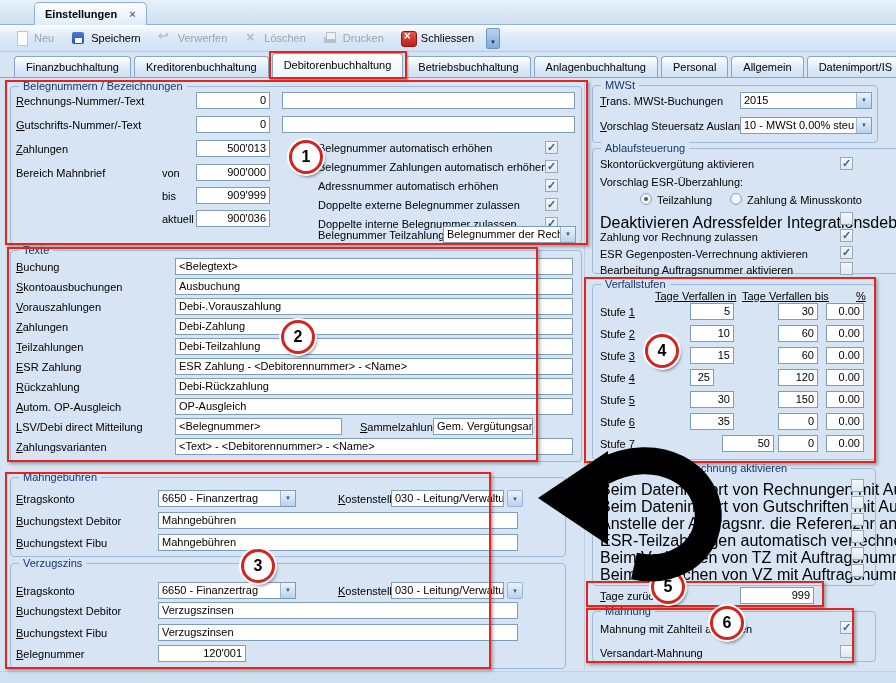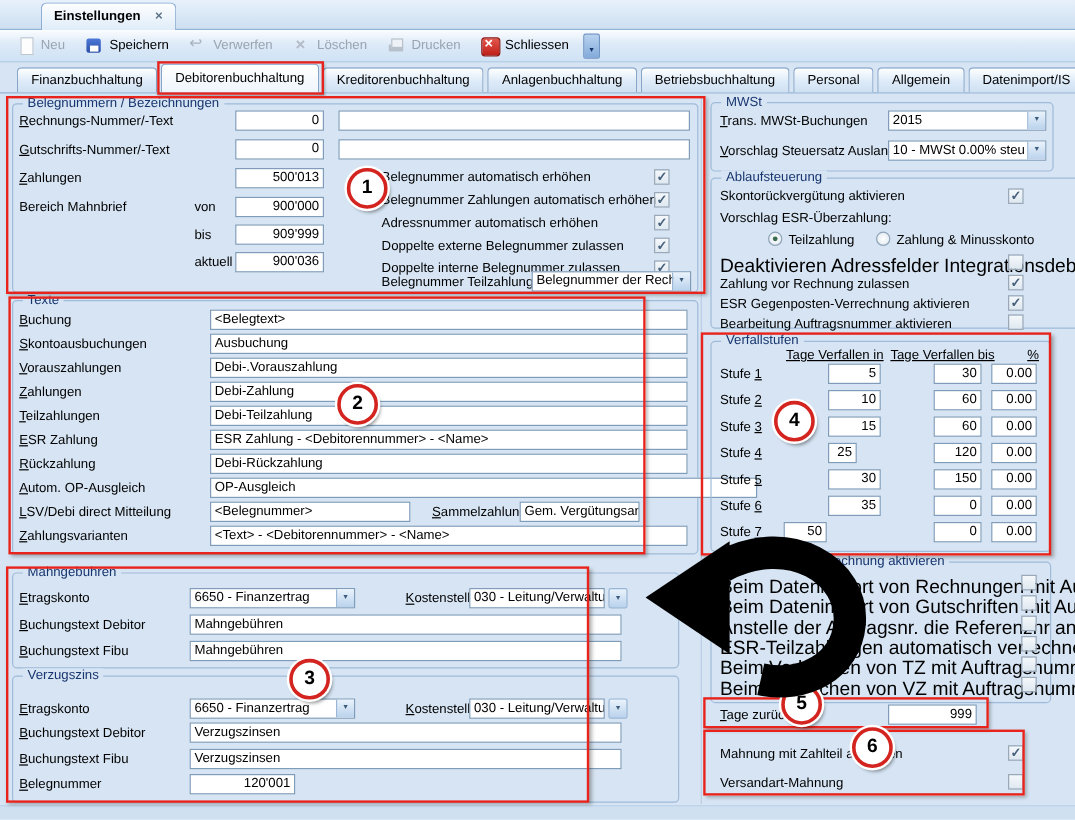--- a/index.html
+++ b/index.html
@@ -121,24 +121,24 @@
       </span>
     <span class="tb-item">
       <span class="ic ic-close"></span>
       <span>Schliessen</span>
       </span>
     <span class="tb-ovf"></span>
   </div>
 
   <div class="tabbar">
     <span class="tab">Finanzbuchhaltung</span>
+    <span class="tab">Kreditorenbuchhaltung</span>
     <span class="tab active">Debitorenbuchhaltung</span>
-    <span class="tab">Kreditorenbuchhaltung</span>
+    <span class="tab">Betriebsbuchhaltung</span>
     <span class="tab">Anlagenbuchhaltung</span>
-    <span class="tab">Betriebsbuchhaltung</span>
     <span class="tab">Personal</span>
     <span class="tab">Allgemein</span>
     <span class="tab">Datenimport/IS</span>
 
   </div>
 
   <div class="content"></div>
   <div class="colsep"></div>
 
   <div class="grp" style="left:10px;top:86px;width:572px;height:158px">
@@ -187,21 +187,21 @@
   <div class="fld" style="left:175px;top:298px;width:398px">Debi-.Vorauszahlung</div>
   <span class="lbl mn" style="left:16px;top:321px"><u>Z</u>ahlungen</span>
   <div class="fld" style="left:175px;top:318px;width:398px">Debi-Zahlung</div>
   <span class="lbl mn" style="left:16px;top:341px"><u>T</u>eilzahlungen</span>
   <div class="fld" style="left:175px;top:338px;width:398px">Debi-Teilzahlung</div>
   <span class="lbl mn" style="left:16px;top:361px"><u>E</u>SR Zahlung</span>
   <div class="fld" style="left:175px;top:358px;width:398px">ESR Zahlung - &lt;Debitorennummer&gt; - &lt;Name&gt;</div>
   <span class="lbl mn" style="left:16px;top:381px"><u>R</u>ückzahlung</span>
   <div class="fld" style="left:175px;top:378px;width:398px">Debi-Rückzahlung</div>
   <span class="lbl mn" style="left:16px;top:401px"><u>A</u>utom. OP-Ausgleich</span>
-  <div class="fld" style="left:175px;top:398px;width:456px">OP-Ausgleich</div>
+  <div class="fld" style="left:175px;top:398px;width:398px">OP-Ausgleich</div>
   <span class="lbl mn" style="left:16px;top:421px"><u>L</u>SV/Debi direct Mitteilung</span>
   <div class="fld" style="left:175px;top:418px;width:167px">&lt;Belegnummer&gt;</div>
   <span class="lbl mn" style="left:360px;top:421px"><u>S</u>ammelzahlung</span>
   <div class="fld" style="left:433px;top:418px;width:100px">Gem. Vergütungsanz.</div>
   <span class="lbl mn" style="left:16px;top:441px"><u>Z</u>ahlungsvarianten</span>
   <div class="fld" style="left:175px;top:438px;width:398px">&lt;Text&gt; - &lt;Debitorennummer&gt; - &lt;Name&gt;</div>
 
   <div class="grp" style="left:10px;top:477px;width:556px;height:80px">
     <span class="gt">Mahngebühren</span>
   </div>
@@ -290,21 +290,21 @@
   <div class="fld num" style="left:826px;top:369px;width:38px">0.00</div>
   <span class="lbl" style="left:600px;top:394px"><span>Stufe</span> <u>5</u></span>
   <div class="fld num" style="left:690px;top:391px;width:44px">30</div>
   <div class="fld num" style="left:778px;top:391px;width:40px">150</div>
   <div class="fld num" style="left:826px;top:391px;width:38px">0.00</div>
   <span class="lbl" style="left:600px;top:416px"><span>Stufe</span> <u>6</u></span>
   <div class="fld num" style="left:690px;top:413px;width:44px">35</div>
   <div class="fld num" style="left:778px;top:413px;width:40px">0</div>
   <div class="fld num" style="left:826px;top:413px;width:38px">0.00</div>
   <span class="lbl" style="left:600px;top:438px"><span>Stufe</span> <u>7</u></span>
-  <div class="fld num" style="left:653px;top:435px;width:36px">50</div>
+  <div class="fld num" style="left:722px;top:435px;width:52px">50</div>
   <div class="fld num" style="left:778px;top:435px;width:40px">0</div>
   <div class="fld num" style="left:826px;top:435px;width:38px">0.00</div>
 
   <div class="grp" style="left:592px;top:468px;width:284px;height:118px">
     <span class="gt">Automatische Verrechnung aktivieren</span>
   </div>
   <span class="lbl small" style="left:600px;top:481px">Beim Datenimport von Rechnungen mit Auftragsnummer</span>
   <span class="cb" style="left:851px;top:479px"></span>
   <span class="lbl small" style="left:600px;top:498px">Beim Datenimport von Gutschriften mit Auftragsnummer</span>
   <span class="cb" style="left:851px;top:496px"></span>
@@ -313,20 +313,23 @@
   <span class="lbl small" style="left:600px;top:532px">ESR-Teilzahlungen automatisch verrechnen</span>
   <span class="cb" style="left:851px;top:530px"></span>
   <span class="lbl small" style="left:600px;top:549px">Beim Verbuchen von TZ mit Auftragsnummer</span>
   <span class="cb" style="left:851px;top:547px"></span>
   <span class="lbl small" style="left:600px;top:566px">Beim Verbuchen von VZ mit Auftragsnummer</span>
   <span class="cb" style="left:851px;top:564px"></span>
 
   <span class="lbl mn" style="left:600px;top:590px"><u>T</u>age zurück</span>
   <div class="fld num" style="left:740px;top:587px;width:74px">999</div>
 
+  <div class="grp" style="left:592px;top:611px;width:284px;height:51px">
+    <span class="gt">Mahnung</span>
+  </div>
   <span class="lbl" style="left:600px;top:623px">Mahnung mit Zahlteil aktivieren</span>
   <span class="cb on" style="left:840px;top:621px"></span>
   <span class="lbl" style="left:600px;top:647px">Versandart-Mahnung</span>
   <span class="cb" style="left:840px;top:645px"></span>
 
   <div class="bottomstrip"></div>
 
   <div class="ann" style="left:5px;top:80px;width:583px;height:165px"></div>
   <div class="ann" style="left:7px;top:247px;width:531px;height:215px"></div>
   <div class="ann" style="left:5px;top:472px;width:486px;height:197px"></div>

